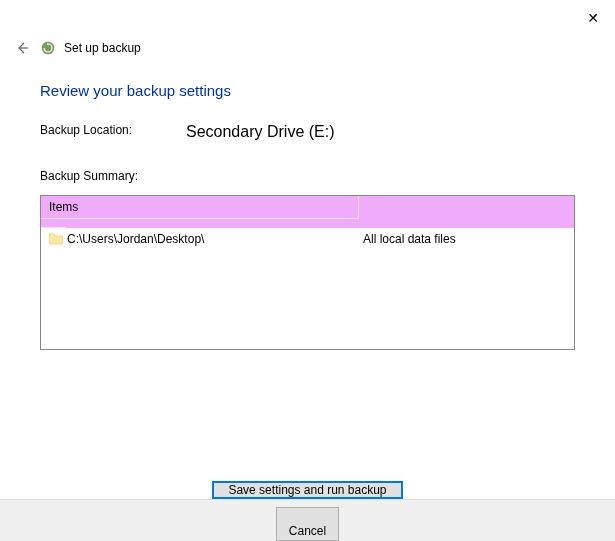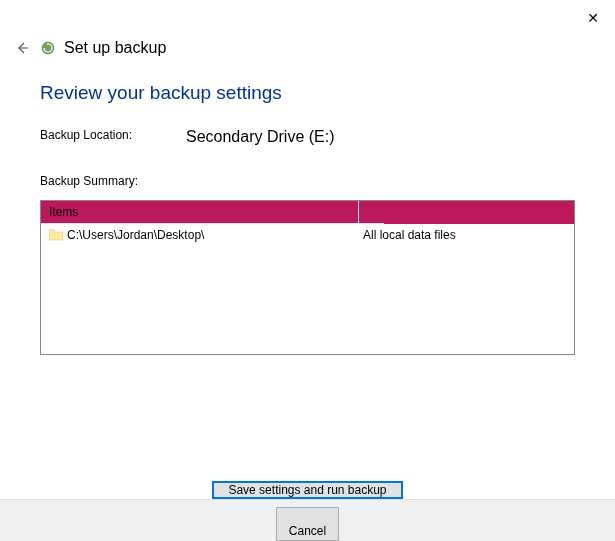--- a/index.html
+++ b/index.html
@@ -37,29 +37,29 @@
       align-items: center;
       justify-content: center;
       cursor: pointer;
     }
     .app-icon {
       width: 16px;
       height: 16px;
       display: inline-block;
     }
     .app-title {
-      font-size: 16px;
+      font-size: 12px;
       text-align: center;
     }
     .content {
       padding: 24px 40px 0 40px;
     }
     .page-title {
       color: #003399;
-      font-size: 19px;
+      font-size: 15px;
       font-weight: 400;
       margin-bottom: 24px;
     }
     .field-row {
       display: flex;
       margin-bottom: 28px;
     }
     .field-label {
       width: 146px;
       font-size: 12px;
@@ -72,21 +72,22 @@
       margin-bottom: 12px;
     }
     .summary-table {
       border: 1px solid #888;
       width: 100%;
       height: 155px;
       overflow: hidden;
     }
     .summary-header {
       display: flex;
-      background: #be185d;
+      background: #f0abfc;
+      flex-direction: column;
     }
     .summary-header > div {
       padding: 4px 8px;
       font-size: 12px;
       border-right: 1px solid #e0e0e0;
       border-bottom: 1px solid #e8e8e8;
     }
     .col-items { width: 318px; }
     .col-included { flex: 1; border-right: none !important; }
     .col-spacer { width: 25px; border-right: none !important; }

